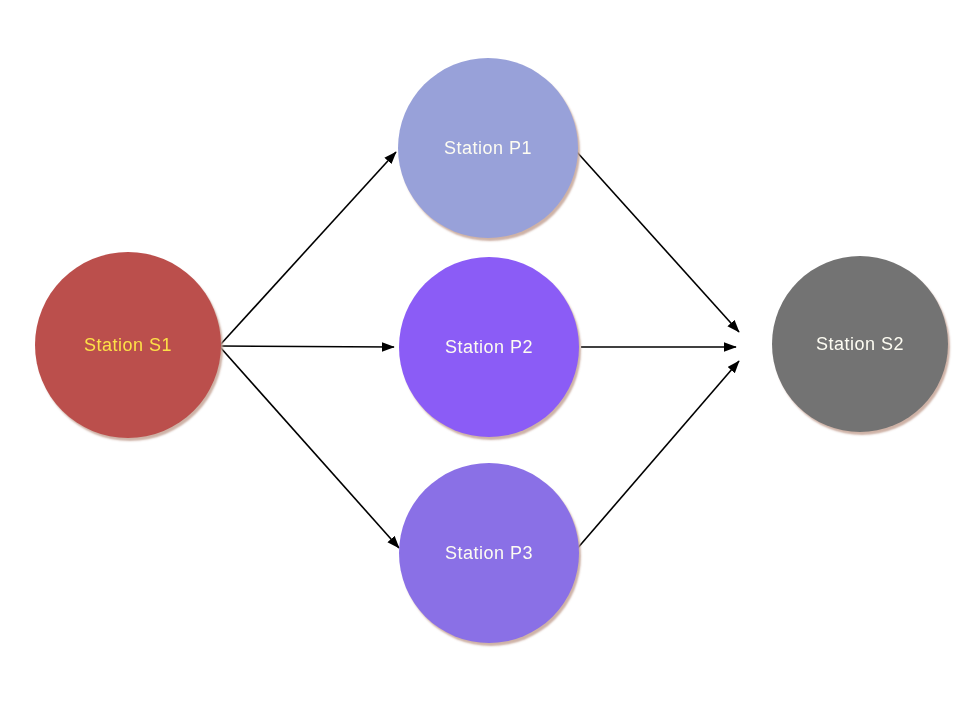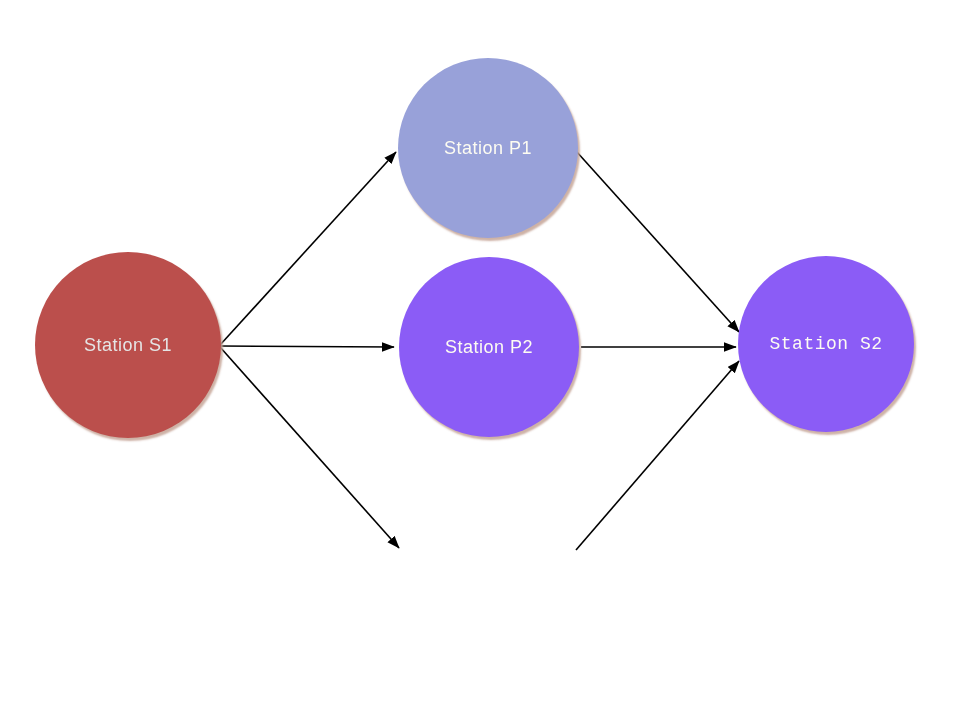--- a/index.html
+++ b/index.html
@@ -58,25 +58,28 @@
     </defs>
   <line x1="220" y1="345" x2="396" y2="152" stroke="#000000" stroke-width="1.6" marker-end="url(#arrowhead)"></line>
       <line x1="220" y1="346" x2="394" y2="347" stroke="#000000" stroke-width="1.6" marker-end="url(#arrowhead)"></line>
       <line x1="220" y1="347" x2="399" y2="548" stroke="#000000" stroke-width="1.6" marker-end="url(#arrowhead)"></line>
       <line x1="576" y1="151" x2="739" y2="332" stroke="#000000" stroke-width="1.6" marker-end="url(#arrowhead)"></line>
       <line x1="581" y1="347" x2="736" y2="347" stroke="#000000" stroke-width="1.6" marker-end="url(#arrowhead)"></line>
       <line x1="576" y1="550" x2="739" y2="361" stroke="#000000" stroke-width="1.6" marker-end="url(#arrowhead)"></line>
     </svg>
   <div id="node-layer">
       <div class="node" style="left: 35px; top: 252px; width: 186px; height: 186px; background: rgb(187, 79, 76);">
-        <span class="node-label" style="color: #e5e5e5;">Station S1</span>
+        <span class="node-label" style="color: #fde047;">Station S1</span>
       </div>
       <div class="node" style="left: 398px; top: 58px; width: 180px; height: 180px; background: rgb(152, 161, 217);">
         <span class="node-label" style="color: rgb(253, 252, 242);">Station P1</span>
       </div>
       <div class="node" style="left: 399px; top: 257px; width: 180px; height: 180px; background: #8b5cf6;">
         <span class="node-label" style="color: rgb(253, 252, 242);">Station P2</span>
       </div>
-      <div class="node" style="left: 738px; top: 256px; width: 176px; height: 176px; background: #8b5cf6; font-family: Liberation Mono, monospace;">
+      <div class="node" style="left: 399px; top: 463px; width: 180px; height: 180px; background: rgb(138, 112, 230);">
+        <span class="node-label" style="color: rgb(253, 252, 242);">Station P3</span>
+      </div>
+      <div class="node" style="left: 772px; top: 256px; width: 176px; height: 176px; background: #737373;">
         <span class="node-label" style="color: rgb(253, 252, 242);">Station S2</span>
       </div>
     </div>
 </div>
 
 </body></html>

